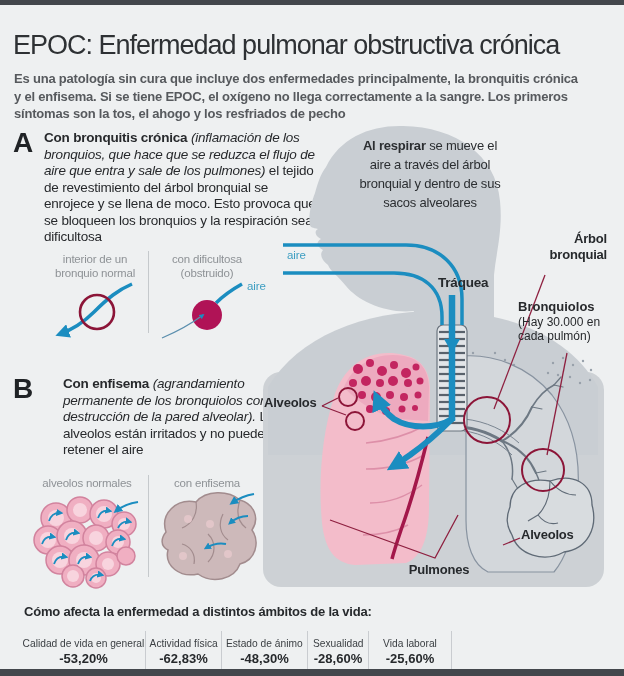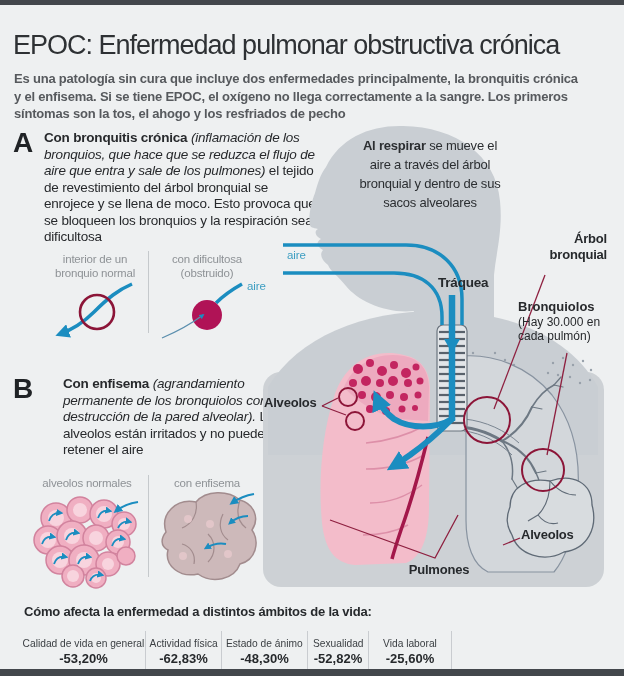--- a/index.html
+++ b/index.html
@@ -339,21 +339,21 @@
       <div class="val">-62,83%</div>
     </div>
     <div class="stat-div"></div>
     <div class="stat-col" style="width:85px;">
       <div class="lab">Estado de ánimo</div>
       <div class="val">-48,30%</div>
     </div>
     <div class="stat-div"></div>
     <div class="stat-col" style="width:60px;">
       <div class="lab">Sexualidad</div>
-      <div class="val">-52,82%</div>
+      <div class="val">-28,60%</div>
     </div>
     <div class="stat-div"></div>
     <div class="stat-col" style="width:82px;">
       <div class="lab">Vida laboral</div>
       <div class="val">-25,60%</div>
     </div>
     <div class="stat-div"></div>
   </div>
 
   <div class="bar bottom"></div>

